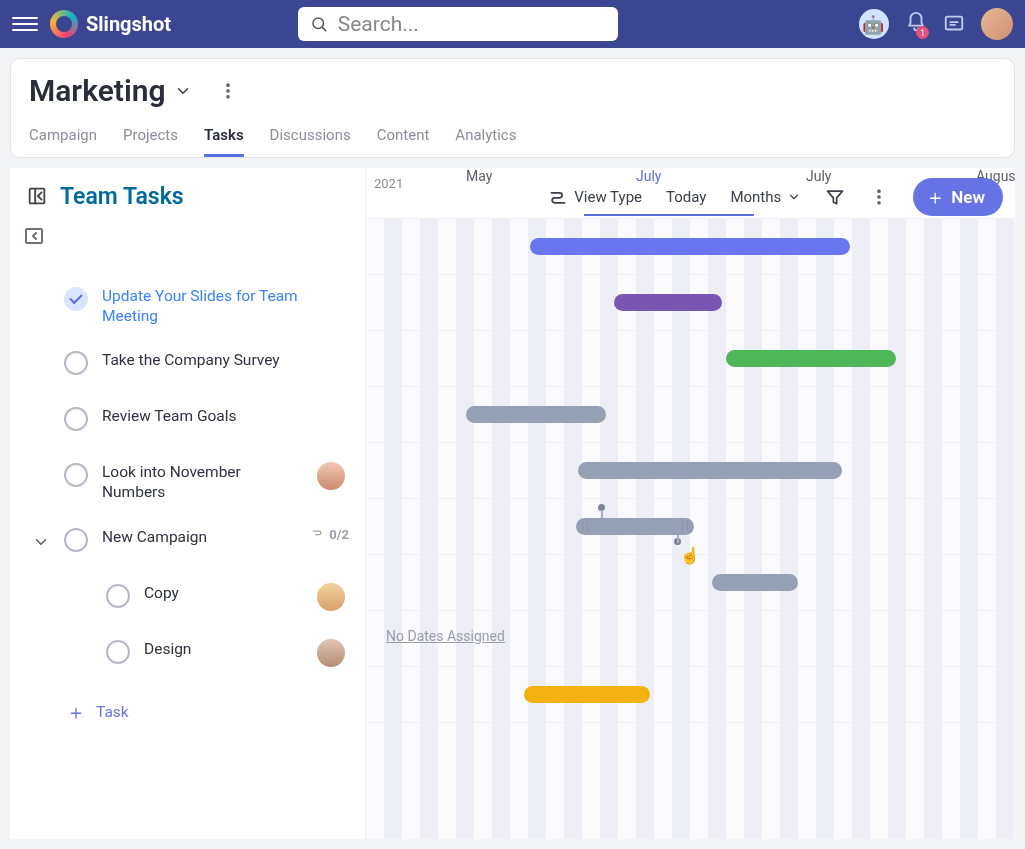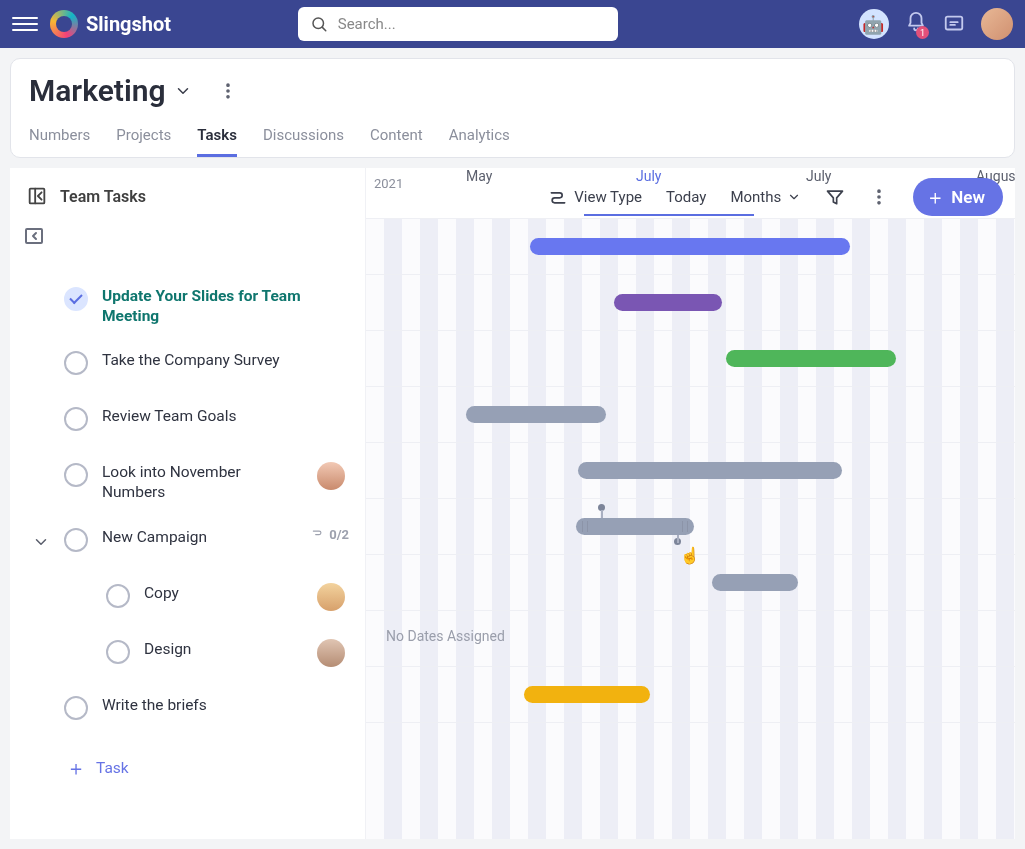--- a/index.html
+++ b/index.html
@@ -7,21 +7,21 @@
 
   
   .topbar { height: 48px; background: #3a4691; display: flex; align-items: center; padding: 0 12px; gap: 12px; }
   .hamburger { width: 26px; height: 26px; display:flex; flex-direction:column; justify-content:center; gap:4px; cursor:pointer;}
   .hamburger span{height:2px;background:#fff;border-radius:2px;}
   .logo-wrap{display:flex;align-items:center;gap:8px;}
   .logo-mark{width:28px;height:28px;border-radius:50%;background:conic-gradient(from 45deg,#12b5c7,#f34079,#f7b733,#12b5c7);position:relative;}
   .logo-mark::after{content:"";position:absolute;inset:6px;border-radius:50%;background:#3a4691;}
   .logo-text{color:#fff;font-weight:700;font-size:20px;}
   .search-box{flex:0 0 320px; margin-left:auto; margin-right:auto; height:34px;background:#fff;border-radius:6px;display:flex;align-items:center;padding:0 12px;gap:10px;}
-  .search-box input{border:none;outline:none;flex:1;font-size:15px;color:#555;}
+  .search-box input{border:none;outline:none;flex:1;font-size:21px;color:#555;}
   .search-box input::placeholder{color:#888;}
   .search-icon-svg{width:18px;height:18px;stroke:#555;}
   .topbar-right{display:flex;align-items:center;gap:16px;margin-left:auto;}
   .tb-icon{width:22px;height:22px;stroke:#c3c9ee;cursor:pointer;position:relative;}
   .badge-dot{position:absolute;bottom:-2px;right:-2px;background:#e3507a;color:#fff;font-size:9px;width:13px;height:13px;border-radius:50%;display:flex;align-items:center;justify-content:center;}
   .bot-avatar{width:30px;height:30px;border-radius:50%;background:#d3e3ff;display:flex;align-items:center;justify-content:center;font-size:18px;}
   .user-avatar{width:32px;height:32px;border-radius:50%;background:linear-gradient(135deg,#e8b896,#d09070);}
 
   
   .workspace{margin:10px;background:#fff;border:1px solid #e2e4ea;border-radius:10px;padding:14px 18px 0 18px;}
@@ -35,36 +35,36 @@
 
   
   .body-wrap{display:flex;margin:0 10px;height:calc(849px - 48px - 10px - 120px);}
   .sidebar{width:355px;flex:none;background:#fff;display:flex;flex-direction:column;}
   .gantt{flex:1;background:#fff;position:relative;overflow:hidden;border-left:1px solid #f0f1f5;}
 
   
   .pane-toolbar{height:56px;display:flex;align-items:center;padding:0 16px;gap:18px;}
   .pane-title-group{display:flex;align-items:center;gap:12px;}
   .back-icon{width:22px;height:22px;stroke:#444;}
-  .pane-title{font-size:16px;font-weight:600;color:#404040;}
+  .pane-title{font-size:23px;font-weight:600;color:#0369a1;}
   .tool-item{display:flex;align-items:center;gap:6px;color:#3c404d;font-size:15px;cursor:pointer;}
   .tool-icon{width:20px;height:20px;stroke:#3c404d;}
   .new-btn{background:#6673e5;color:#fff;border:none;border-radius:24px;height:38px;padding:0 18px 0 12px;display:flex;align-items:center;gap:6px;font-size:17px;font-weight:600;cursor:pointer;}
   .new-btn .plus{font-size:20px;font-weight:400;}
 
   
   .task-list{flex:1;overflow-y:auto;padding-top:20px;}
   .collapser{width:24px;height:24px;stroke:#6b6f7e;cursor:pointer;margin-left:12px;margin-bottom:6px;}
   .task-row{display:flex;align-items:flex-start;padding:12px 16px 12px 54px;gap:14px;position:relative;min-height:56px;}
   .task-row.sub{padding-left:96px;}
   .chk{width:24px;height:24px;border:2px solid #b5b9c7;border-radius:50%;flex:none;margin-top:1px;cursor:pointer;}
   .chk.done{background:#dbe5ff;border-color:#dbe5ff;display:flex;align-items:center;justify-content:center;}
   .chk.done::after{content:"";width:10px;height:5px;border-left:2.5px solid #5b6ee1;border-bottom:2.5px solid #5b6ee1;transform:rotate(-45deg);margin-top:-3px;}
   .task-text{font-size:15.5px;color:#2f3340;flex:1;line-height:1.3;}
-  .task-text.faded{color:#0f766e;font-weight:bold;}
+  .task-text.faded{color:#3b82f6;}
   .task-avatar{width:28px;height:28px;border-radius:50%;flex:none;background:#c8d0dd;display:flex;align-items:center;justify-content:center;font-size:13px;color:#fff;font-weight:600;margin-right:4px;}
   .expander{position:absolute;left:22px;top:18px;width:18px;height:18px;stroke:#5a5e6c;cursor:pointer;}
   .sub-count{font-size:13px;color:#9da1ae;display:flex;align-items:center;gap:4px;font-weight:bold;}
   .sub-count svg{width:14px;height:14px;stroke:#9da1ae;}
   .add-task{display:flex;align-items:center;gap:10px;padding:16px 16px 16px 56px;color:#6673e5;font-size:15.5px;cursor:pointer;}
   .add-task .plus{font-size:20px;}
 
   
   .gantt-inner{position:absolute;inset:0;}
   .g-year{position:absolute;left:8px;top:8px;font-size:13px;color:#8b8f9c;}
@@ -130,21 +130,21 @@
     <svg class="chev-down" viewBox="0 0 24 24">
         <polyline points="6 9 12 15 18 9"></polyline>
       </svg>
     <svg class="more-dots" width="20" height="20" viewBox="0 0 24 24" style="stroke:#5c606e">
         <circle cx="12" cy="5" r="1.2"></circle>
         <circle cx="12" cy="12" r="1.2"></circle>
         <circle cx="12" cy="19" r="1.2"></circle>
       </svg>
   </div>
   <div class="tabs" id="tabs">
-      <div class="tab">Numbers</div>
+      <div class="tab">Campaign</div>
       <div class="tab">Projects</div>
       <div class="tab active">Tasks</div>
       <div class="tab">Discussions</div>
       <div class="tab">Content</div>
       <div class="tab">Analytics</div>
     </div>
 </div>
 
 <div class="body-wrap">
 
@@ -198,24 +198,20 @@
         </div>
         <div class="task-row sub">
           <div class="chk"></div>
           <div class="task-text">Copy</div>
           <div class="task-avatar av-woman1"></div>
         </div>
         <div class="task-row sub">
           <div class="chk"></div>
           <div class="task-text">Design</div>
           <div class="task-avatar av-man2"></div>
-        </div>
-        <div class="task-row">
-          <div class="chk"></div>
-          <div class="task-text">Write the briefs</div>
         </div>
         <div class="add-task">
           <span class="plus">＋</span>
           <span>Task</span>
         </div>
       </div>
   </div>
 
   <div class="gantt">
 
@@ -243,21 +239,21 @@
         <div class="bar" style="left: 100px; width: 140px; top: 237.5px; background: rgb(150, 160, 181);"></div>
         <div class="bar" style="left: 212px; width: 264px; top: 293.5px; background: rgb(150, 160, 181);"></div>
         <div class="bar handles" style="left: 210px; width: 118px; top: 349.5px; background: rgb(150, 160, 181);"></div>
         <div class="link-dot" style="left: 232px; top: 335.5px;"></div>
         <div class="link-line" style="left: 235px; top: 341.5px; height: 8px;"></div>
         <div class="link-dot" style="left: 308px; top: 369.5px;"></div>
         <div class="link-line" style="left: 311px; top: 366.5px; height: 8px;"></div>
         <div class="cursor-hand" style="left: 314px; top: 377.5px;">☝</div>
         <div class="bar" style="left: 346px; width: 86px; top: 405.5px; background: rgb(150, 160, 181);"></div>
         <div class="bar" style="left: 158px; width: 126px; top: 517.5px; background: rgb(242, 178, 15);"></div>
-        <div class="no-dates" style="left: 20px; top: 460px;">No Dates Assigned</div>
+        <div class="no-dates" style="left: 20px; top: 460px; text-decoration: underline;">No Dates Assigned</div>
       </div>
   </div>
 
 </div>
 
 <div style="position:absolute;top:178px;right:22px;display:flex;align-items:center;gap:24px;">
   <div class="tool-item">
     <svg class="tool-icon" viewBox="0 0 24 24">
         <path d="M4 7h10a3 3 0 0 1 0 6H8a3 3 0 0 0 0 6h12"></path>
       </svg>

